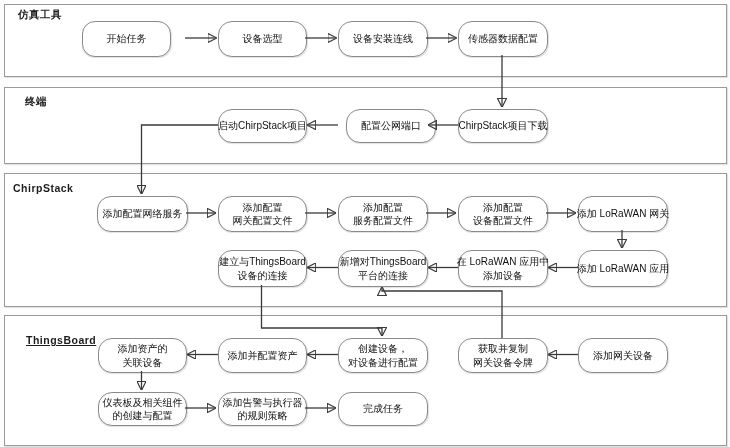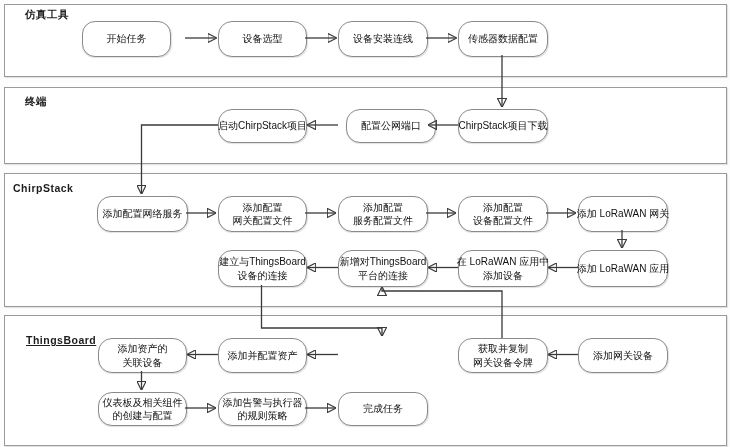--- a/index.html
+++ b/index.html
@@ -18,21 +18,21 @@
 </head>
 <body>
 
 <div class="canvas">
 
   <div class="lane" style="left:4px;top:4px;width:721px;height:71px;"></div>
   <div class="lane" style="left:4px;top:87px;width:721px;height:75px;"></div>
   <div class="lane" style="left:4px;top:173px;width:721px;height:132px;"></div>
   <div class="lane" style="left:4px;top:315px;width:721px;height:129px;"></div>
 
-  <span class="lane-label" style="left:18px;top:8px;margin-left:7px;">仿真工具</span>
+  <span class="lane-label" style="left:18px;top:8px;">仿真工具</span>
   <span class="lane-label" style="left:25px;top:95px;">终端</span>
   <span class="lane-label" style="left:13px;top:182px;">ChirpStack</span>
   <span class="lane-label" style="left:26px;top:334px;text-decoration:underline;">ThingsBoard</span>
 
   <div class="node term" style="left:82px;top:21px;width:87px;height:34px;">开始任务</div>
   <div class="node" style="left:218px;top:21px;width:87px;height:34px;">设备选型</div>
   <div class="node" style="left:338px;top:21px;width:88px;height:34px;">设备安装连线</div>
   <div class="node" style="left:458px;top:21px;width:88px;height:34px;">传感器数据配置</div>
 
   <div class="node" style="left:458px;top:109px;width:88px;height:32px;">ChirpStack项目下载</div>
@@ -52,20 +52,22 @@
   <div class="node" style="left:458px;top:250px;width:88px;height:35px;">在 LoRaWAN 应用中
 添加设备</div>
   <div class="node" style="left:338px;top:250px;width:88px;height:35px;">新增对ThingsBoard
 平台的连接</div>
   <div class="node" style="left:218px;top:250px;width:87px;height:35px;">建立与ThingsBoard
 设备的连接</div>
 
   <div class="node" style="left:578px;top:338px;width:88px;height:33px;">添加网关设备</div>
   <div class="node" style="left:458px;top:338px;width:88px;height:33px;">获取并复制
 网关设备令牌</div>
+  <div class="node" style="left:338px;top:338px;width:88px;height:33px;">创建设备，
+对设备进行配置</div>
   <div class="node" style="left:218px;top:338px;width:87px;height:33px;">添加并配置资产</div>
   <div class="node" style="left:98px;top:338px;width:87px;height:33px;">添加资产的
 关联设备</div>
 
   <div class="node" style="left:98px;top:392px;width:87px;height:32px;">仪表板及相关组件
 的创建与配置</div>
   <div class="node" style="left:218px;top:392px;width:87px;height:32px;">添加告警与执行器
 的规则策略</div>
   <div class="node term" style="left:338px;top:392px;width:88px;height:32px;">完成任务</div>
 

